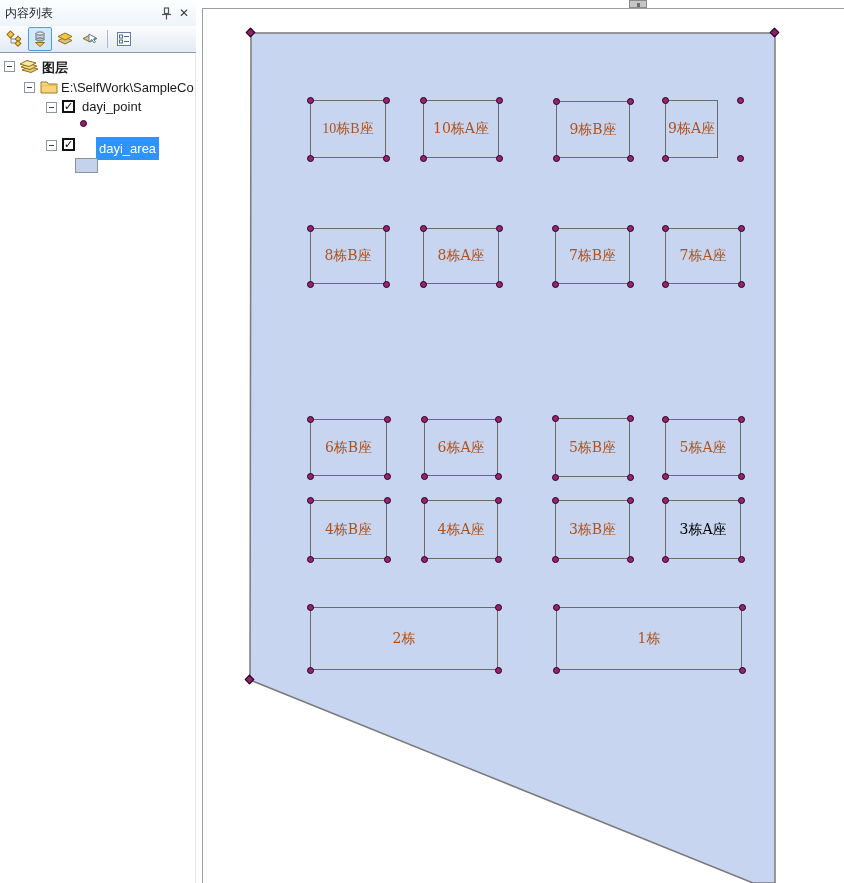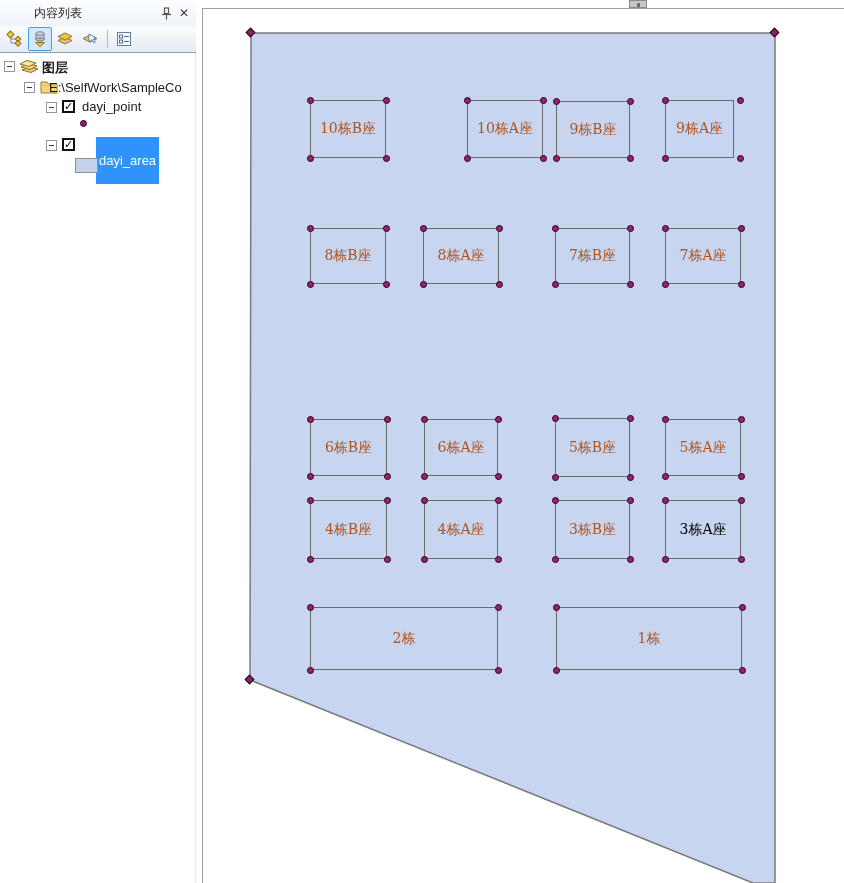--- a/index.html
+++ b/index.html
@@ -6,21 +6,21 @@
   html,body { width:844px; height:883px; overflow:hidden; background:#fff;
               font-family:"Liberation Sans","DejaVu Sans",sans-serif; }
   #stage { position:relative; width:844px; height:883px; background:#fff; }
 
   
   .toc-panel { position:absolute; left:0; top:0; width:196px; height:883px;
                background:#fff; border-right:1px solid #e4e7eb; }
 
   .toc-header { position:absolute; left:0; top:0; width:196px; height:26px;
                 background:linear-gradient(#fdfeff,#eef4fa);
-                display:flex; align-items:center;padding-left:29px; }
+                display:flex; align-items:center; }
   .toc-title { font-size:12px; color:#1f1f1f; padding-left:5px; }
   .hdr-btn { position:absolute; top:5px; width:16px; height:16px; display:flex;
              align-items:center; justify-content:center; cursor:default; }
   .hdr-pin { right:22px; }
   .hdr-close { right:4px; font-size:12px; font-weight:bold; color:#3a3a3a; }
 
   .toc-toolbar { position:absolute; left:0; top:26px; width:196px; height:27px;
                  background:linear-gradient(#fcfdfe,#e2eaf3);
                  border-bottom:1px solid #8b9cb1;
                  display:flex; align-items:center; padding-left:3px; }
@@ -30,21 +30,21 @@
   .tb-sep { width:1px; height:18px; background:#aeb9c6; margin:0 4px; }
 
   
   .tree-label { font-size:13px; color:#1a1a1a; white-space:nowrap; }
   .expander { position:absolute; width:11px; height:11px; background:#fff;
               border:1px solid #8a96a5; }
   .expander::after { content:""; position:absolute; left:2px; top:4px; width:5px; height:1px; background:#3c3c3c; }
   .cbx { position:absolute; width:13px; height:13px; background:#fff;
          border:2px solid #111; font-size:11px; line-height:9px; text-align:center;
          color:#000; font-weight:bold; }
-  .sel-hl { background:#2e93fa; color:#fff; padding:16px 3px;margin-left:17px; }
+  .sel-hl { background:#2e93fa; color:#fff; padding:4px 3px;margin-left:17px; }
   .point-sym { position:absolute; width:7px; height:7px; border-radius:50%;
                background:#8e1f6b; border:1px solid #30002a; }
   .area-sym { position:absolute; width:23px; height:15px; background:#c4d2ec;
               border:1px solid #8a949e; }
 
   
   .map-area { position:absolute; left:202px; top:8px; width:642px; height:875px;
               background:#fff; border-left:1px solid #989ea6; border-top:1px solid #989ea6; }
   .map-svg { position:absolute; left:0; top:0; width:844px; height:883px; pointer-events:none; }
   .splitter { position:absolute; left:629px; top:0px; width:18px; height:8px;
@@ -78,41 +78,41 @@
     <polygon id="parcel-poly" points="251,33 775,33 775,883 753,883 250,680" fill="#c7d5f0" stroke="#7a7a7a" stroke-width="1.5"></polygon>
   </svg>
 
   <div id="parcel-vertices">
       <span class="vdiamond" style="left: 247px; top: 29px;"></span>
       <span class="vdiamond" style="left: 771px; top: 29px;"></span>
       <span class="vdiamond" style="left: 246px; top: 676px;"></span>
     </div>
   <div id="buildings">
       <div class="building" style="left: 310px; top: 100px; width: 76px; height: 58px;">
-        <span class="blabel" style="color: rgb(176, 82, 28);">10栋B座</span>
+        <span class="blabel" style="color: rgb(176, 82, 28); font-family: Liberation Serif, serif;">10栋B座</span>
         <span class="vdot" style="left: -4px; top: -4px; background: rgb(156, 32, 112);"></span>
         <span class="vdot" style="left: 72px; top: -4px; background: rgb(156, 32, 112);"></span>
         <span class="vdot" style="left: -4px; top: 54px; background: rgb(156, 32, 112);"></span>
         <span class="vdot" style="left: 72px; top: 54px; background: rgb(156, 32, 112);"></span>
       </div>
-      <div class="building" style="left: 423px; top: 100px; width: 76px; height: 58px; margin-left: 44px;">
+      <div class="building" style="left: 423px; top: 100px; width: 76px; height: 58px;">
         <span class="blabel" style="color: rgb(176, 82, 28);">10栋A座</span>
         <span class="vdot" style="left: -4px; top: -4px; background: rgb(156, 32, 112);"></span>
         <span class="vdot" style="left: 72px; top: -4px; background: rgb(156, 32, 112);"></span>
         <span class="vdot" style="left: -4px; top: 54px; background: rgb(156, 32, 112);"></span>
         <span class="vdot" style="left: 72px; top: 54px; background: rgb(156, 32, 112);"></span>
       </div>
       <div class="building" style="left: 556px; top: 101px; width: 74px; height: 57px;">
         <span class="blabel" style="color: rgb(176, 82, 28);">9栋B座</span>
         <span class="vdot" style="left: -4px; top: -4px; background: rgb(156, 32, 112);"></span>
         <span class="vdot" style="left: 70px; top: -4px; background: rgb(156, 32, 112);"></span>
         <span class="vdot" style="left: -4px; top: 53px; background: rgb(156, 32, 112);"></span>
         <span class="vdot" style="left: 70px; top: 53px; background: rgb(156, 32, 112);"></span>
       </div>
-      <div class="building" style="left: 665px; top: 100px; width: 69px; height: 58px;">
+      <div class="building" style="left: 665px; top: 100px; width: 53px; height: 58px;">
         <span class="blabel" style="color: rgb(176, 82, 28);">9栋A座</span>
         <span class="vdot" style="left: -4px; top: -4px; background: rgb(156, 32, 112);"></span>
         <span class="vdot" style="left: 71px; top: -4px; background: rgb(156, 32, 112);"></span>
         <span class="vdot" style="left: -4px; top: 54px; background: rgb(156, 32, 112);"></span>
         <span class="vdot" style="left: 71px; top: 54px; background: rgb(156, 32, 112);"></span>
       </div>
       <div class="building" style="left: 310px; top: 228px; width: 76px; height: 56px;">
         <span class="blabel" style="color: rgb(176, 82, 28);">8栋B座</span>
         <span class="vdot" style="left: -4px; top: -4px; background: rgb(156, 32, 112);"></span>
         <span class="vdot" style="left: 72px; top: -4px; background: rgb(156, 32, 112);"></span>
@@ -276,21 +276,21 @@
       <path d="M2 10 L9 6.5 L18 9 L11 12.5 Z" fill="#f2d883" stroke="#8f6f1f"></path>
       <path d="M1 7 L8 3.5 L17 6 L10 9.5 Z" fill="#f8e6a8" stroke="#8f6f1f"></path>
     </svg>
     <span class="tree-label" style="position:absolute; left:42px; top:59px; font-weight:bold;">图层</span>
 
     <span class="expander" style="left:24px; top:82px;"></span>
     <svg style="position:absolute; left:40px; top:79px;" width="18" height="15" viewBox="0 0 18 15">
       <path d="M1 3 h6 l1.5 2 H17 v9 H1 Z" fill="#f7d276" stroke="#9c7d2c"></path>
       <path d="M1 6.5 H17" stroke="#e9bf55"></path>
     </svg>
-    <span class="tree-label" style="position:absolute; left:49px; top:80px; max-width:135px; overflow:hidden;">E:\SelfWork\SampleCo</span>
+    <span class="tree-label" style="position:absolute; left:61px; top:80px; max-width:135px; overflow:hidden;">E:\SelfWork\SampleCo</span>
 
     <span class="expander" style="left:46px; top:102px;"></span>
     <span class="cbx" style="left:62px; top:100px;">✓</span>
     <span class="tree-label" style="position:absolute; left:82px; top:99px;">dayi_point</span>
     <span class="point-sym" style="left:80px; top:120px;"></span>
 
     <span class="expander" style="left:46px; top:140px;"></span>
     <span class="cbx" style="left:62px; top:138px;">✓</span>
     <span class="tree-label sel-hl" style="position:absolute; left:79px; top:137px;">dayi_area</span>
     <span class="area-sym" style="left:75px; top:158px;"></span>

